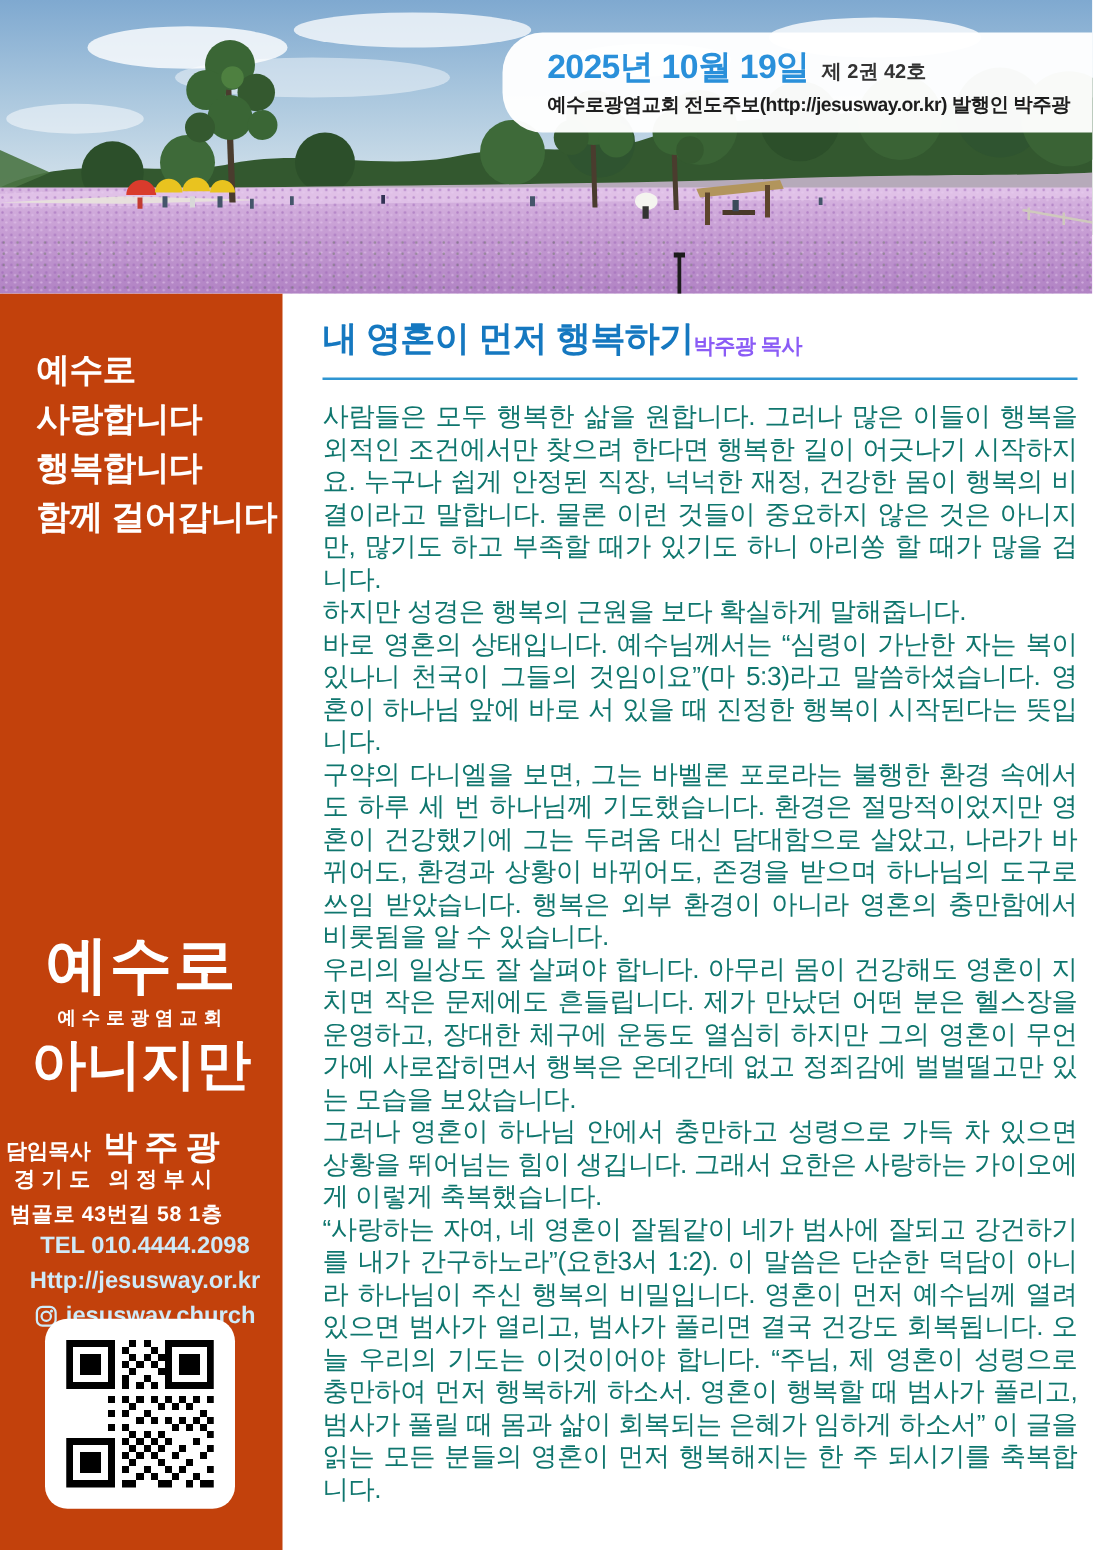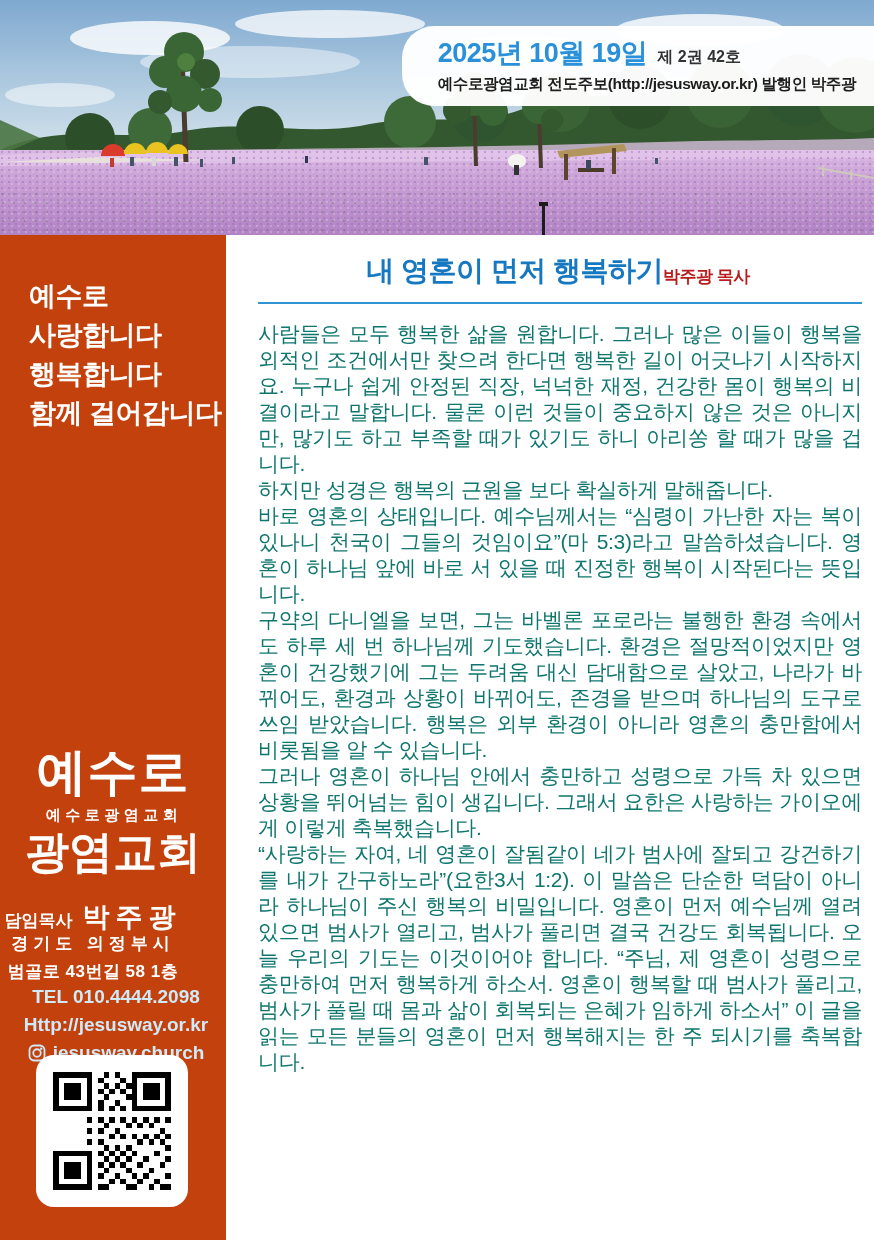--- a/index.html
+++ b/index.html
@@ -33,23 +33,23 @@
   .addr2{font-size:17px;letter-spacing:0.5px;margin-top:5px;}
   .contact{position:absolute;top:748px;left:0;width:232px;text-align:center;color:#cfeaf8;font-weight:600;}
   .contact div{font-size:19px;line-height:28px;}
   .ig-row{display:flex;align-items:center;justify-content:center;gap:7px;}
   .qr-box{position:absolute;top:820px;left:36px;width:152px;height:152px;background:#fff;border-radius:18px;
     display:flex;align-items:center;justify-content:center;}
   .qr-box svg{width:118px;height:118px;}
 
   
   .main{position:absolute;left:258px;top:252px;width:604px;}
-  .title-row{display:flex;justify-content:center;align-items:flex-end;}
+  .title-row{display:flex;justify-content:flex-start;align-items:flex-end;}
   .article-title{color:#1578c0;font-size:28px;font-weight:800;letter-spacing:-0.5px;}
-  .article-author{color:#b91c1c;font-size:17px;font-weight:800;padding-bottom:2px;padding-right:4px;letter-spacing:-0.5px;}
+  .article-author{color:#8b5cf6;font-size:17px;font-weight:800;padding-bottom:2px;padding-right:4px;letter-spacing:-0.5px;}
   .title-rule{border:none;border-top:2px solid #2f95d2;margin:12px 0 0 0;}
   .body-text{margin-top:17px;color:#0f766e;font-size:21px;line-height:26px;letter-spacing:-0.3px;}
   .body-text p{margin:0;text-align:justify;word-break:break-all;}
 </style>
 </head>
 <body>
 
 <div class="page">
 
   <div class="photo">
@@ -170,21 +170,21 @@
     <div class="slogan">
       <div>예수로</div>
       <div>사랑합니다</div>
       <div>행복합니다</div>
       <div>함께 걸어갑니다</div>
     </div>
 
     <div class="logo">
       <div class="logo-top">예수로</div>
       <div class="logo-denom">예수로광염교회</div>
-      <div class="logo-bottom">광염교회</div>
+      <div class="logo-bottom">아니지만</div>
     </div>
 
     <div class="pastor">
       <span class="pastor-title">담임목사</span><span class="pastor-name">박주광</span>
     </div>
 
     <div class="address">
       <div class="addr1">경기도 의정부시</div>
       <div class="addr2">범골로 43번길 58 1층</div>
     </div>
@@ -240,18 +240,19 @@
     <div class="title-row">
       <span class="article-title">내 영혼이 먼저 행복하기</span>
       <span class="article-author">박주광 목사</span>
     </div>
     <hr class="title-rule">
     <div class="body-text">
       <p>사람들은 모두 행복한 삶을 원합니다. 그러나 많은 이들이 행복을 외적인 조건에서만 찾으려 한다면 행복한 길이 어긋나기 시작하지요. 누구나 쉽게 안정된 직장, 넉넉한 재정, 건강한 몸이 행복의 비결이라고 말합니다. 물론 이런 것들이 중요하지 않은 것은 아니지만, 많기도 하고 부족할 때가 있기도 하니 아리쏭 할 때가 많을 겁니다.</p>
       <p>하지만 성경은 행복의 근원을 보다 확실하게 말해줍니다.</p>
       <p>바로 영혼의 상태입니다. 예수님께서는 “심령이 가난한 자는 복이 있나니 천국이 그들의 것임이요”(마 5:3)라고 말씀하셨습니다. 영혼이 하나님 앞에 바로 서 있을 때 진정한 행복이 시작된다는 뜻입니다.</p>
       <p>구약의 다니엘을 보면, 그는 바벨론 포로라는 불행한 환경 속에서도 하루 세 번 하나님께 기도했습니다. 환경은 절망적이었지만 영혼이 건강했기에 그는 두려움 대신 담대함으로 살았고, 나라가 바뀌어도, 환경과 상황이 바뀌어도, 존경을 받으며 하나님의 도구로 쓰임 받았습니다. 행복은 외부 환경이 아니라 영혼의 충만함에서 비롯됨을 알 수 있습니다.</p>
+      <p>우리의 일상도 잘 살펴야 합니다. 아무리 몸이 건강해도 영혼이 지치면 작은 문제에도 흔들립니다. 제가 만났던 어떤 분은 헬스장을 운영하고, 장대한 체구에 운동도 열심히 하지만 그의 영혼이 무언가에 사로잡히면서 행복은 온데간데 없고 정죄감에 벌벌떨고만 있는 모습을 보았습니다.</p>
       <p>그러나 영혼이 하나님 안에서 충만하고 성령으로 가득 차 있으면 상황을 뛰어넘는 힘이 생깁니다. 그래서 요한은 사랑하는 가이오에게 이렇게 축복했습니다.</p>
       <p>“사랑하는 자여, 네 영혼이 잘됨같이 네가 범사에 잘되고 강건하기를 내가 간구하노라”(요한3서 1:2). 이 말씀은 단순한 덕담이 아니라 하나님이 주신 행복의 비밀입니다. 영혼이 먼저 예수님께 열려 있으면 범사가 열리고, 범사가 풀리면 결국 건강도 회복됩니다. 오늘 우리의 기도는 이것이어야 합니다. “주님, 제 영혼이 성령으로 충만하여 먼저 행복하게 하소서. 영혼이 행복할 때 범사가 풀리고, 범사가 풀릴 때 몸과 삶이 회복되는 은혜가 임하게 하소서” 이 글을 읽는 모든 분들의 영혼이 먼저 행복해지는 한 주 되시기를 축복합니다.</p>
     </div>
   </main>
 
 </div>
 
 </body></html>

